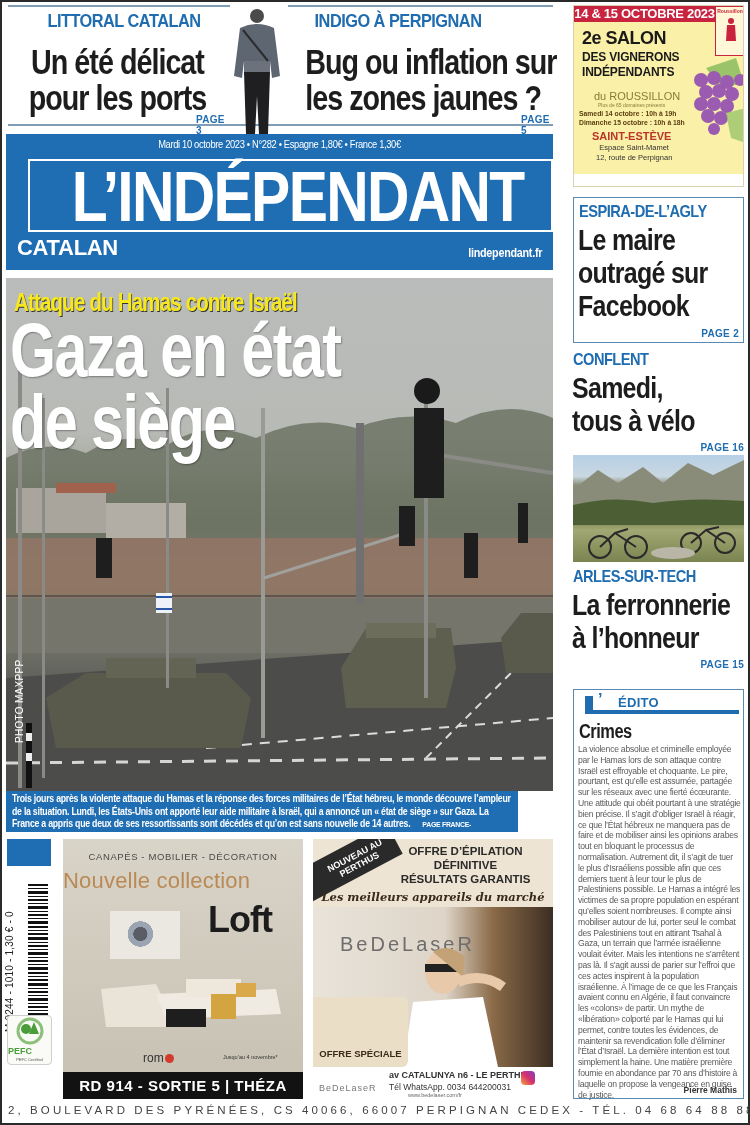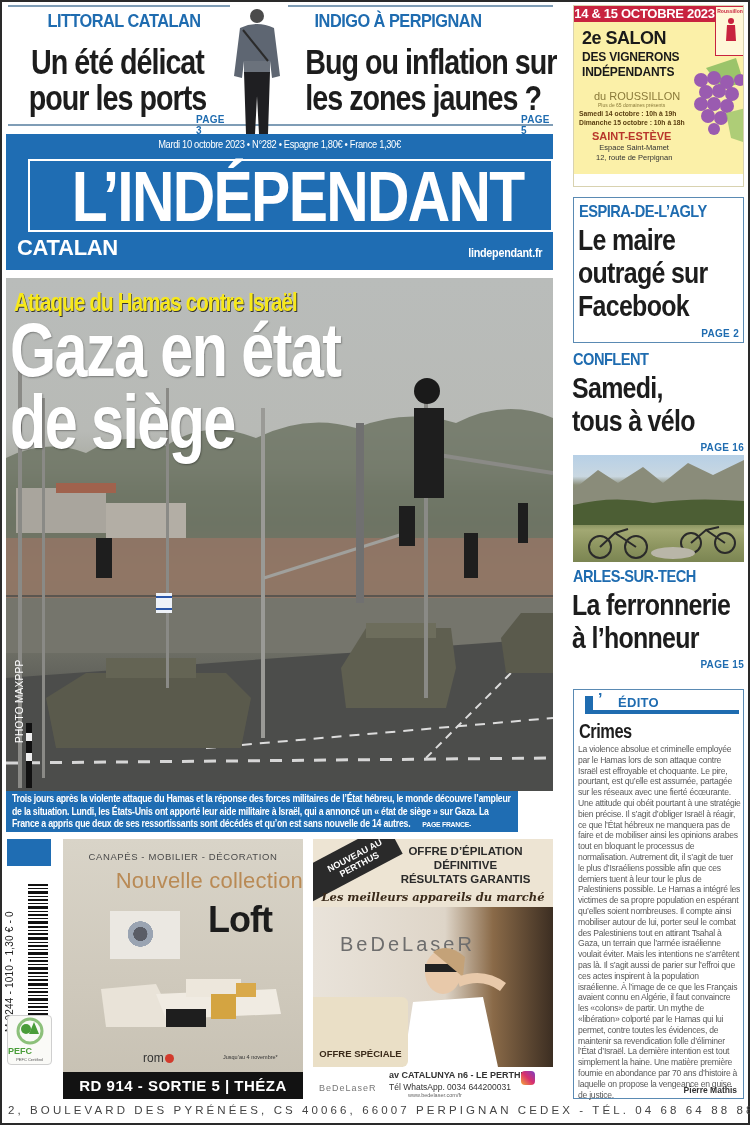--- a/index.html
+++ b/index.html
@@ -40,21 +40,21 @@
   .blue-tab { position: absolute; left: 7px; top: 839px; width: 44px; height: 27px; background: #1f6db3; }
   .barcode { position: absolute; left: 18px; top: 884px; width: 30px; height: 150px; }
   .barcode-text { position: absolute; left: 4px; top: 1032px; font-size: 10px; color: #222; transform: rotate(-90deg); transform-origin: left top; white-space: nowrap; letter-spacing: 0.2px; }
   .pefc { position: absolute; left: 7px; top: 1015px; width: 45px; height: 50px; border: 1px solid #cfcfcf; border-radius: 4px; background: #fafaf7; }
   .pefc-text { position: absolute; left: 0; top: 30px; width: 100%; text-align: left; font-weight: 700; font-size: 9px; color: #4a9d3a; }
   .pefc-sub { position: absolute; left: 0; top: 41px; width: 100%; text-align: center; font-size: 4px; color: #555; }
 
   
   .ad-loft { position: absolute; left: 63px; top: 839px; width: 240px; height: 260px; background: linear-gradient(180deg, #d9d4c8 0%, #cfc9bc 55%, #c6c0b2 100%); overflow: hidden; }
   .loft-tag { position: absolute; top: 12px; width: 100%; text-align: center; font-size: 9.5px; color: #4a4a4a; letter-spacing: 0.6px; }
-  .loft-head { position: absolute; top: 29px; width: 100%; text-align: right; font-size: 22px; color: #b98a55; letter-spacing: 0.2px; }
+  .loft-head { position: absolute; top: 29px; width: 100%; text-align: left; font-size: 22px; color: #b98a55; letter-spacing: 0.2px; }
   .loft-brand { position: absolute; left: 145px; top: 60px; font-size: 36px; color: #1c1c1c; font-weight: 700; letter-spacing: -1px; }
   .loft-art { position: absolute; left: 47px; top: 72px; width: 70px; height: 48px; background: #ebe8e2; }
   .loft-art::after { content:""; position:absolute; left:12px; top:8px; width:46px; height:30px; background: radial-gradient(circle at 40% 50%, #5a5d66 0 22%, #9aa4b2 23% 40%, transparent 41%); }
   .sofa { position: absolute; left: 33px; top: 130px; width: 190px; height: 60px; }
   .loft-rom { position: absolute; left: 80px; top: 212px; font-size: 12px; color: #333; }
   .loft-rom-dot { display: inline-block; width: 9px; height: 9px; border-radius: 50%; background: #d23a2c; margin-left: 1px; vertical-align: -1px; }
   .loft-date { position: absolute; left: 160px; top: 215px; font-size: 5.5px; color: #333; }
   .loft-footer { position: absolute; left: 0; bottom: 0; width: 100%; height: 27px; background: #121212; color: #ffffff; font-weight: 700; font-size: 15px; text-align: center; line-height: 27px; letter-spacing: 0.5px; }
 
   

